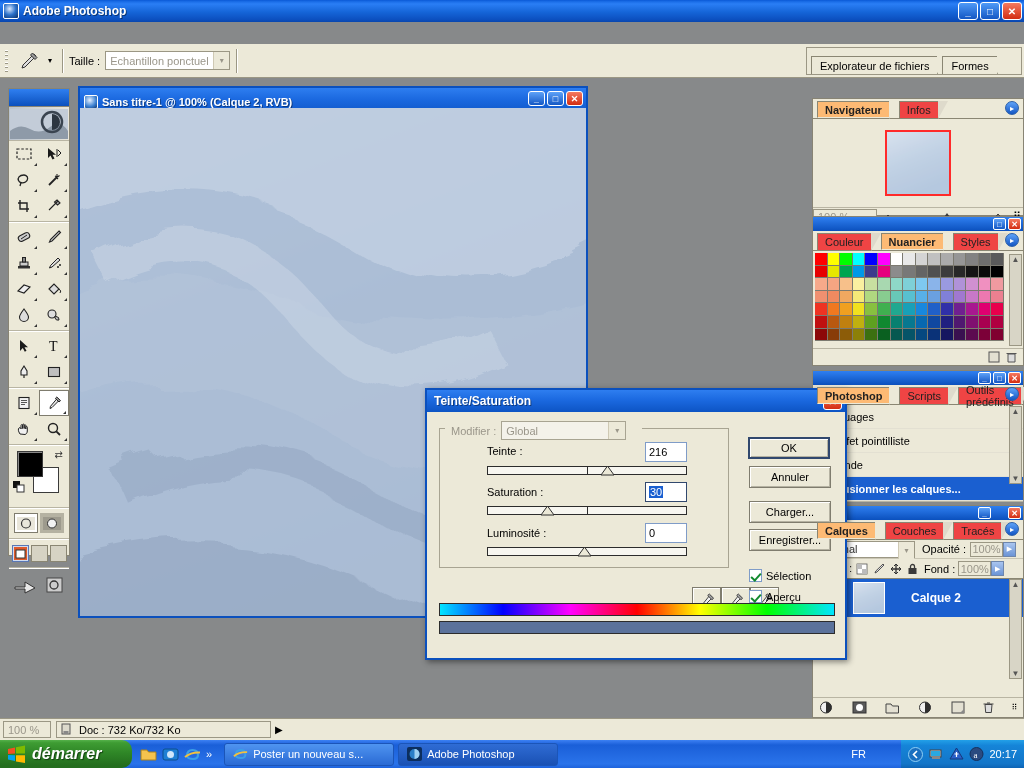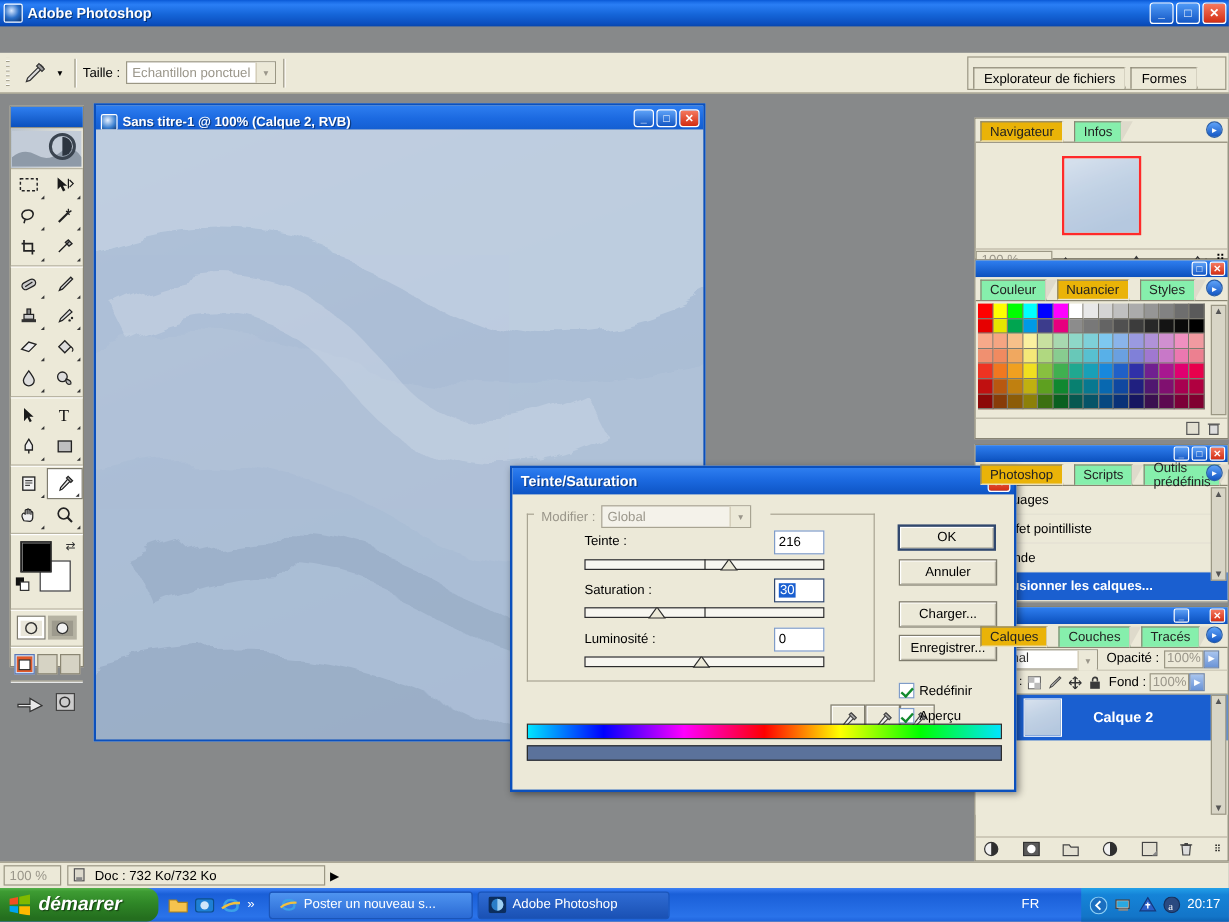--- a/index.html
+++ b/index.html
@@ -131,24 +131,24 @@
   .panel{ position:absolute; background:#ece9d8; border:1px solid #888474;}
   .p-tb{ height:14px; background:linear-gradient(180deg,#2f7ff0,#0b50bd); position:relative;}
   .p-tb .pb{position:absolute;top:1px;width:13px;height:12px;border:1px solid #fff;border-radius:2px;
     display:flex;align-items:center;justify-content:center;color:#fff;font-size:8px;font-weight:bold;}
   .p-tb .pb.min{right:32px;background:linear-gradient(180deg,#5ea2f8,#1457c4);}
   .p-tb .pb.max{right:17px;background:linear-gradient(180deg,#5ea2f8,#1457c4);}
   .p-tb .pb.close{right:2px;background:linear-gradient(180deg,#f57a60,#d32d12);}
   .ptabs{height:20px;display:flex;align-items:flex-end;background:#ece9d8;
     border-bottom:1px solid #8a8673;position:relative;padding-left:4px;}
   .ptab{height:17px;font-size:11px;display:flex;align-items:center;padding:0 7px;
-    border:1px solid #8a8673;border-bottom:none;background:#86efac;position:relative;margin-right:9px;color:#222;}
+    border:1px solid #8a8673;border-bottom:none;background:#ef4444;position:relative;margin-right:9px;color:#222;}
   .ptab::after{content:"";position:absolute;right:-10px;top:-1px;width:0;height:0;
     border-left:10px solid #dedacb;border-bottom:18px solid transparent;}
-  .ptab.active{background:#eab308;font-weight:normal;border-bottom:1px solid #ece9d8;z-index:2;}
+  .ptab.active{background:#fdba74;font-weight:bold;border-bottom:1px solid #ece9d8;z-index:2;}
   .ptab.active::after{border-left-color:#ece9d8;}
   .pmenu{position:absolute;right:4px;top:2px;width:14px;height:14px;border-radius:50%;
     background:linear-gradient(180deg,#5ea2f8,#1457c4);border:1px solid #2b5fa8;
     color:#fff;font-size:8px;display:flex;align-items:center;justify-content:center;}
 
   
   .nav-body{height:88px;display:flex;align-items:center;justify-content:center;}
   .nav-thumb{width:66px;height:66px;border:2px solid #ff2a2a;overflow:hidden;}
   .nav-foot{height:18px;border-top:1px solid #b9b5a3;display:flex;align-items:center;}
   .nav-zoom{width:64px;height:16px;border:1px solid #9b9784;background:#ece9d8;
@@ -1016,21 +1016,21 @@
         <svg width="18" height="18">
             <path d="M12 3 L14.5 5.5 L6.5 13.5 L4 14.5 L4.8 12 Z" fill="#f0f0f0" stroke="#444" stroke-width="1"></path>
             <path d="M11.3 2 L15.6 6.2 L14 7.7 L9.7 3.5 Z" fill="#a8a8a8" stroke="#444" stroke-width="1"></path>
             <path d="M3 15 h4" stroke="#222" stroke-width="1.1"></path>
           </svg>
       </div>
     </div>
 
     <div class="chk" style="left:322px;top:179px;">
       <span class="chkbox"></span>
-      <span>Redéfinir</span>
+      <span>Sélection</span>
     </div>
     <div class="chk" style="left:322px;top:200px;">
       <span class="chkbox"></span>
       <span>Aperçu</span>
     </div>
 
     <div class="huebar hb1"></div>
     <div class="huebar hb2"></div>
   </div>
 

